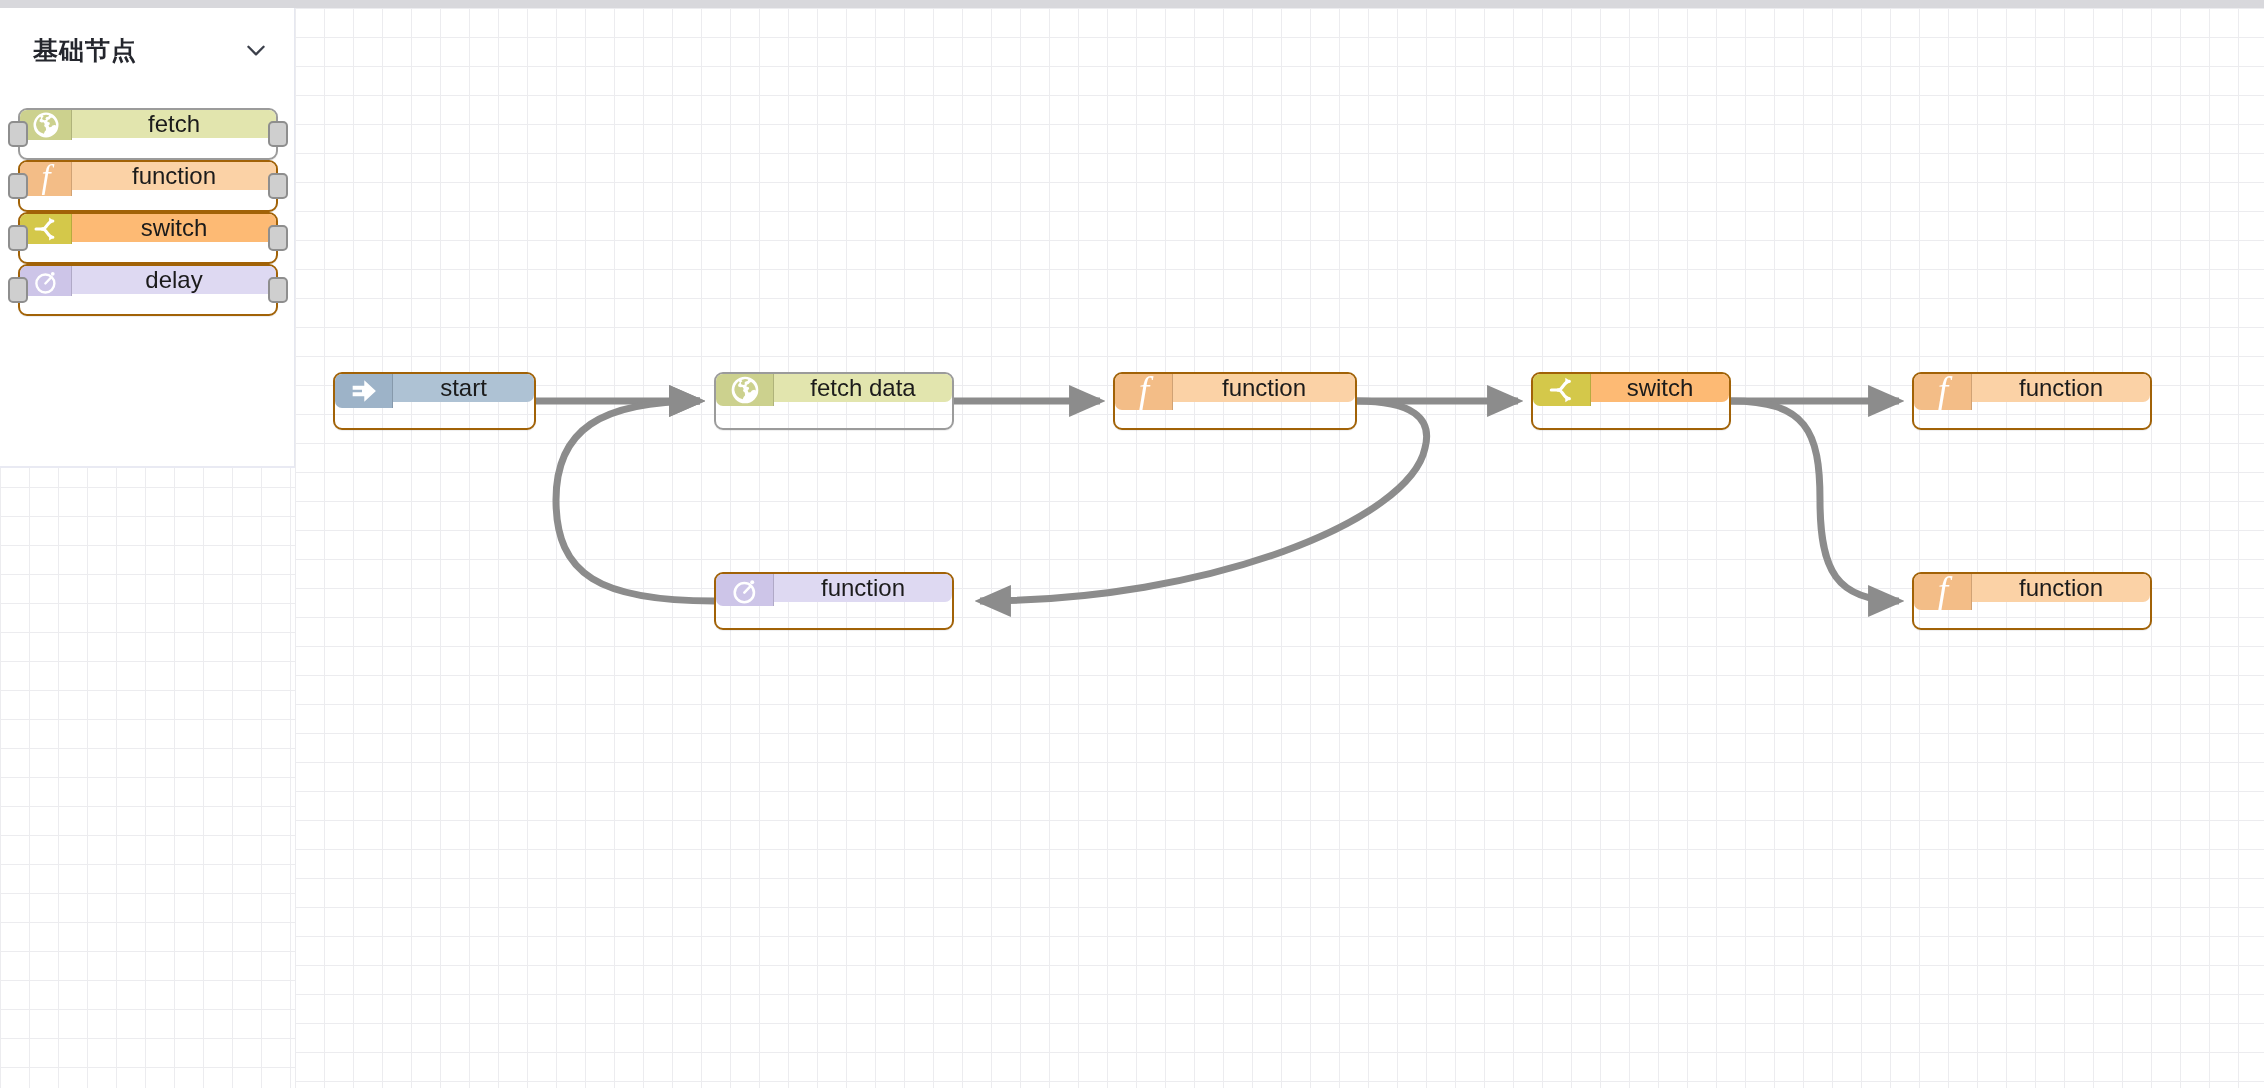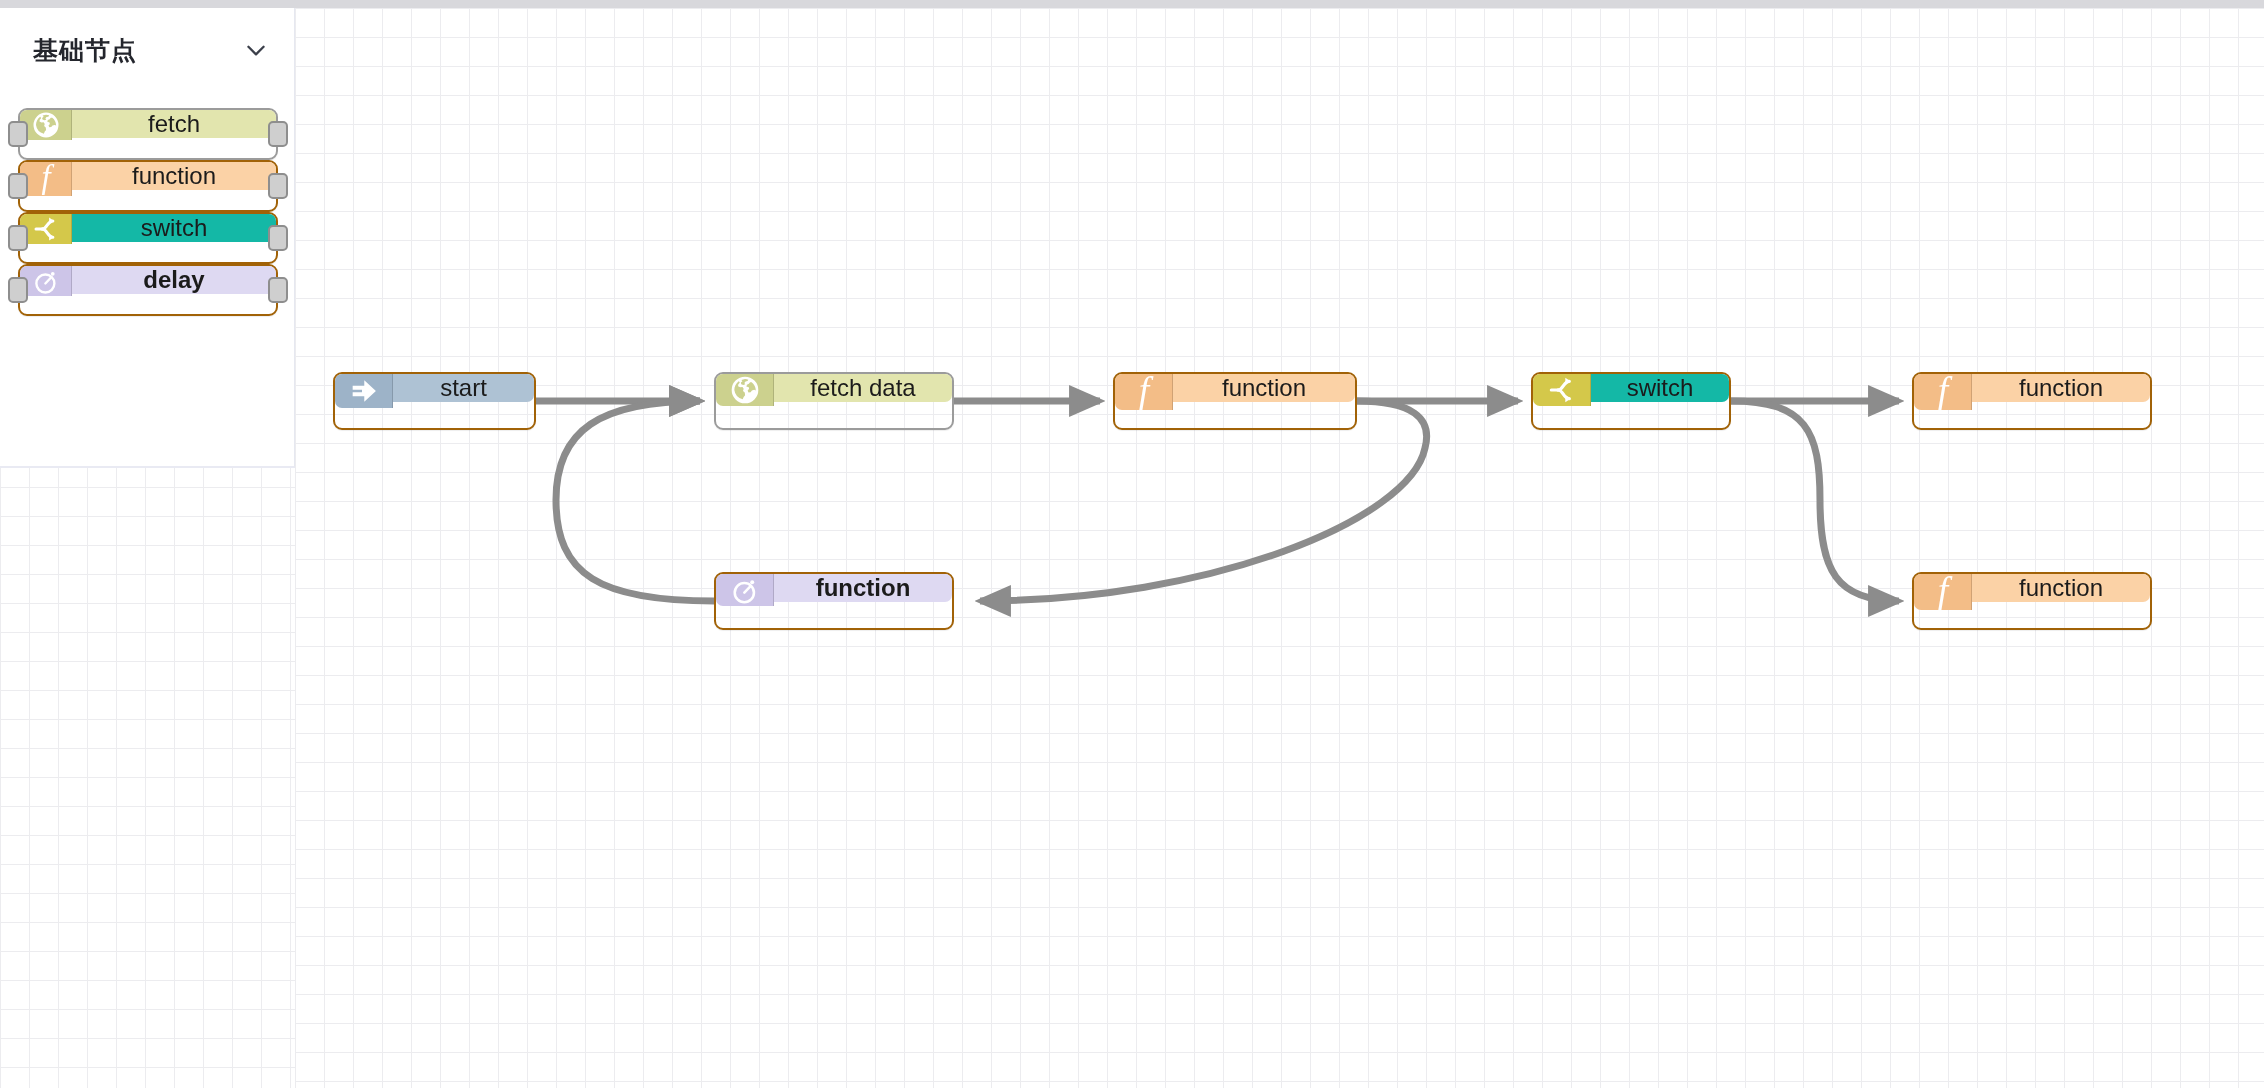--- a/index.html
+++ b/index.html
@@ -157,24 +157,24 @@
 
   
   .t-fetch    .node-icon { background: #ccd18e; }
   .t-fetch    .node-label{ background: #e2e5ae; }
   .t-fetch    .node      { border-color: #9b9b9b; }
 
   .t-function .node-icon { background: #f3bd87; }
   .t-function .node-label{ background: #fbd2a6; }
 
   .t-switch   .node-icon { background: #d4c84a; }
-  .t-switch   .node-label{ background: #14b8a6; }
+  .t-switch   .node-label{ background: #fdba74; }
 
   .t-delay    .node-icon { background: #cdc5e8; }
-  .t-delay    .node-label{ background: #ded9f2; font-weight: bold; }
+  .t-delay    .node-label{ background: #ded9f2; }
 
   .t-start    .node-icon { background: #9db3c8; }
   .t-start    .node-label{ background: #aec2d4; }
 
   
   .wires {
     position: absolute;
     left: 0; top: 0;
     width: 2264px; height: 1088px;
     pointer-events: none;

